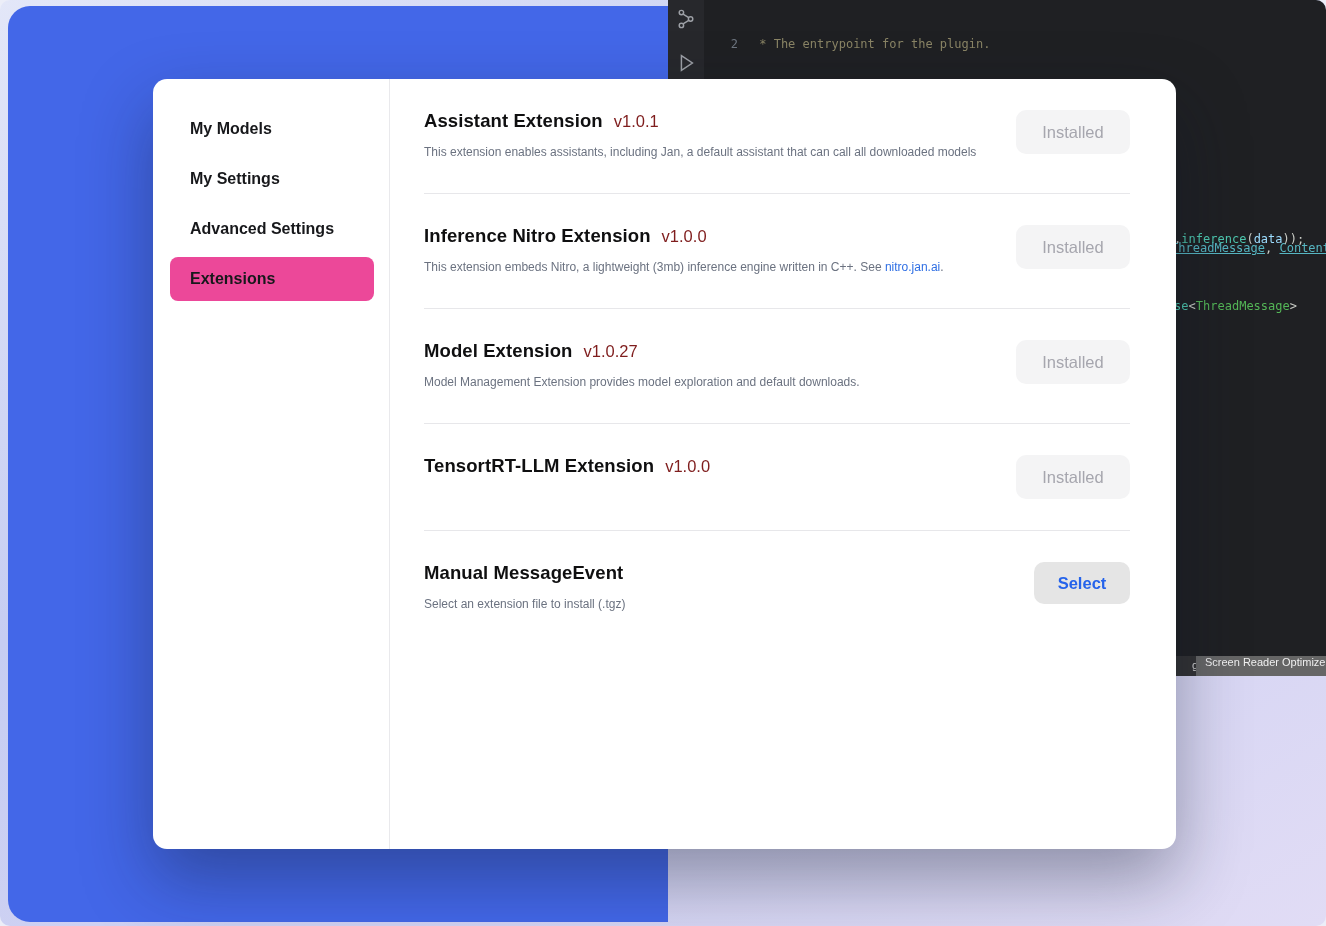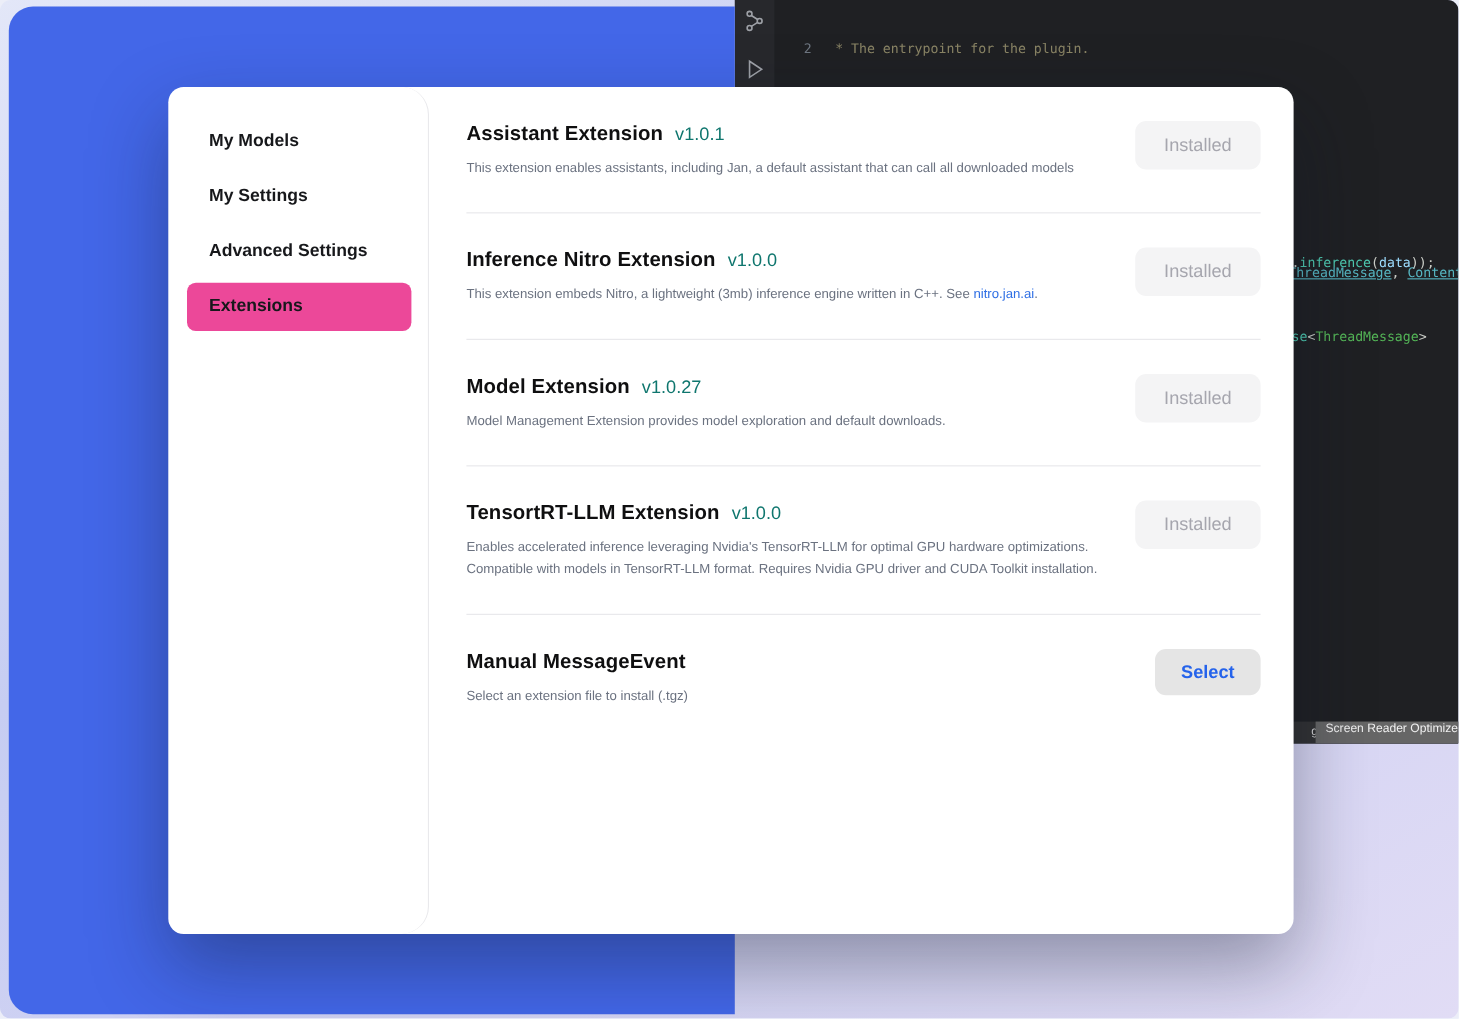--- a/index.html
+++ b/index.html
@@ -31,31 +31,31 @@
   .status-seg{position:absolute;left:528px;top:0;height:20px;line-height:20px;padding:0 9px;background:#666666;
               color:#f0f0f0;font:11px "Liberation Sans",sans-serif;white-space:nowrap;}
 
   
   .blue-panel{position:absolute;left:8px;top:6px;width:660px;height:916px;background:#4367e8;
               border-radius:22px 0 0 22px;}
 
   
   .modal{position:absolute;left:153px;top:79px;width:1023px;height:770px;background:#ffffff;border-radius:14px;
          box-shadow:0 30px 70px rgba(15,23,42,.38);display:flex;overflow:hidden;}
-  .sidebar{width:237px;flex:0 0 auto;border-right:1px solid #e9e9ec;padding:28px 15px 0 17px;box-sizing:border-box;border-radius:25px;}
+  .sidebar{width:237px;flex:0 0 auto;border-right:1px solid #e9e9ec;padding:28px 15px 0 17px;box-sizing:border-box;}
   .side-item{height:44px;display:flex;align-items:center;padding:0 20px;margin-bottom:6px;border-radius:8px;
              font-size:16px;font-weight:700;color:#17181b;cursor:pointer;}
   .side-item.active{background:#ec4899;}
-  .content{flex:1;padding:0 30px 0 34px;box-sizing:border-box;}
+  .content{flex:1;padding:0 46px 0 34px;box-sizing:border-box;}
   .ext-row{display:flex;justify-content:space-between;align-items:flex-start;gap:24px;padding:31px 0;}
   .divider{border-top:1px solid #e7e7ea;height:0;}
   .ext-info{max-width:600px;}
   .title-line{display:flex;align-items:baseline;gap:11px;margin:0 0 10px 0;}
   .title-line h3{margin:0;font-size:18.5px;font-weight:700;color:#0f0f10;letter-spacing:.1px;}
-  .ver{font-size:16.5px;color:#0f766e;text-align:center;}
+  .ver{font-size:16.5px;color:#7f1d1d;text-align:center;}
   .desc{margin:0;font-size:12px;line-height:20px;color:#6b7280;max-width:580px;}
   .desc a{color:#2f6fe4;text-decoration:none;cursor:pointer;}
   .btn{flex:0 0 auto;border:none;cursor:pointer;border-radius:10px;
        font-family:"Liberation Sans",sans-serif;}
   .btn.installed{min-width:114px;height:44px;background:#f4f4f5;color:#a6a6ae;font-size:16.5px;font-weight:500;}
   .btn.select{min-width:96px;height:42px;background:#e5e5e5;color:#2563eb;font-size:16.5px;font-weight:700;}
 </style>
 </head>
 <body>
 
@@ -171,21 +171,20 @@
       </section>
 
       <div class="divider"></div>
 
       <section class="ext-row">
         <div class="ext-info">
           <div class="title-line">
             <h3>TensortRT-LLM Extension</h3>
             <span class="ver">v1.0.0</span>
           </div>
-          <p class="desc">Enables accelerated inference leveraging Nvidia's TensorRT-LLM for optimal GPU hardware optimizations. Compatible with models in TensorRT-LLM format. Requires Nvidia GPU driver and CUDA Toolkit installation.</p>
         </div>
         <button class="btn installed">Installed</button>
       </section>
 
       <div class="divider"></div>
 
       <section class="ext-row">
         <div class="ext-info">
           <div class="title-line">
             <h3>Manual MessageEvent</h3>

